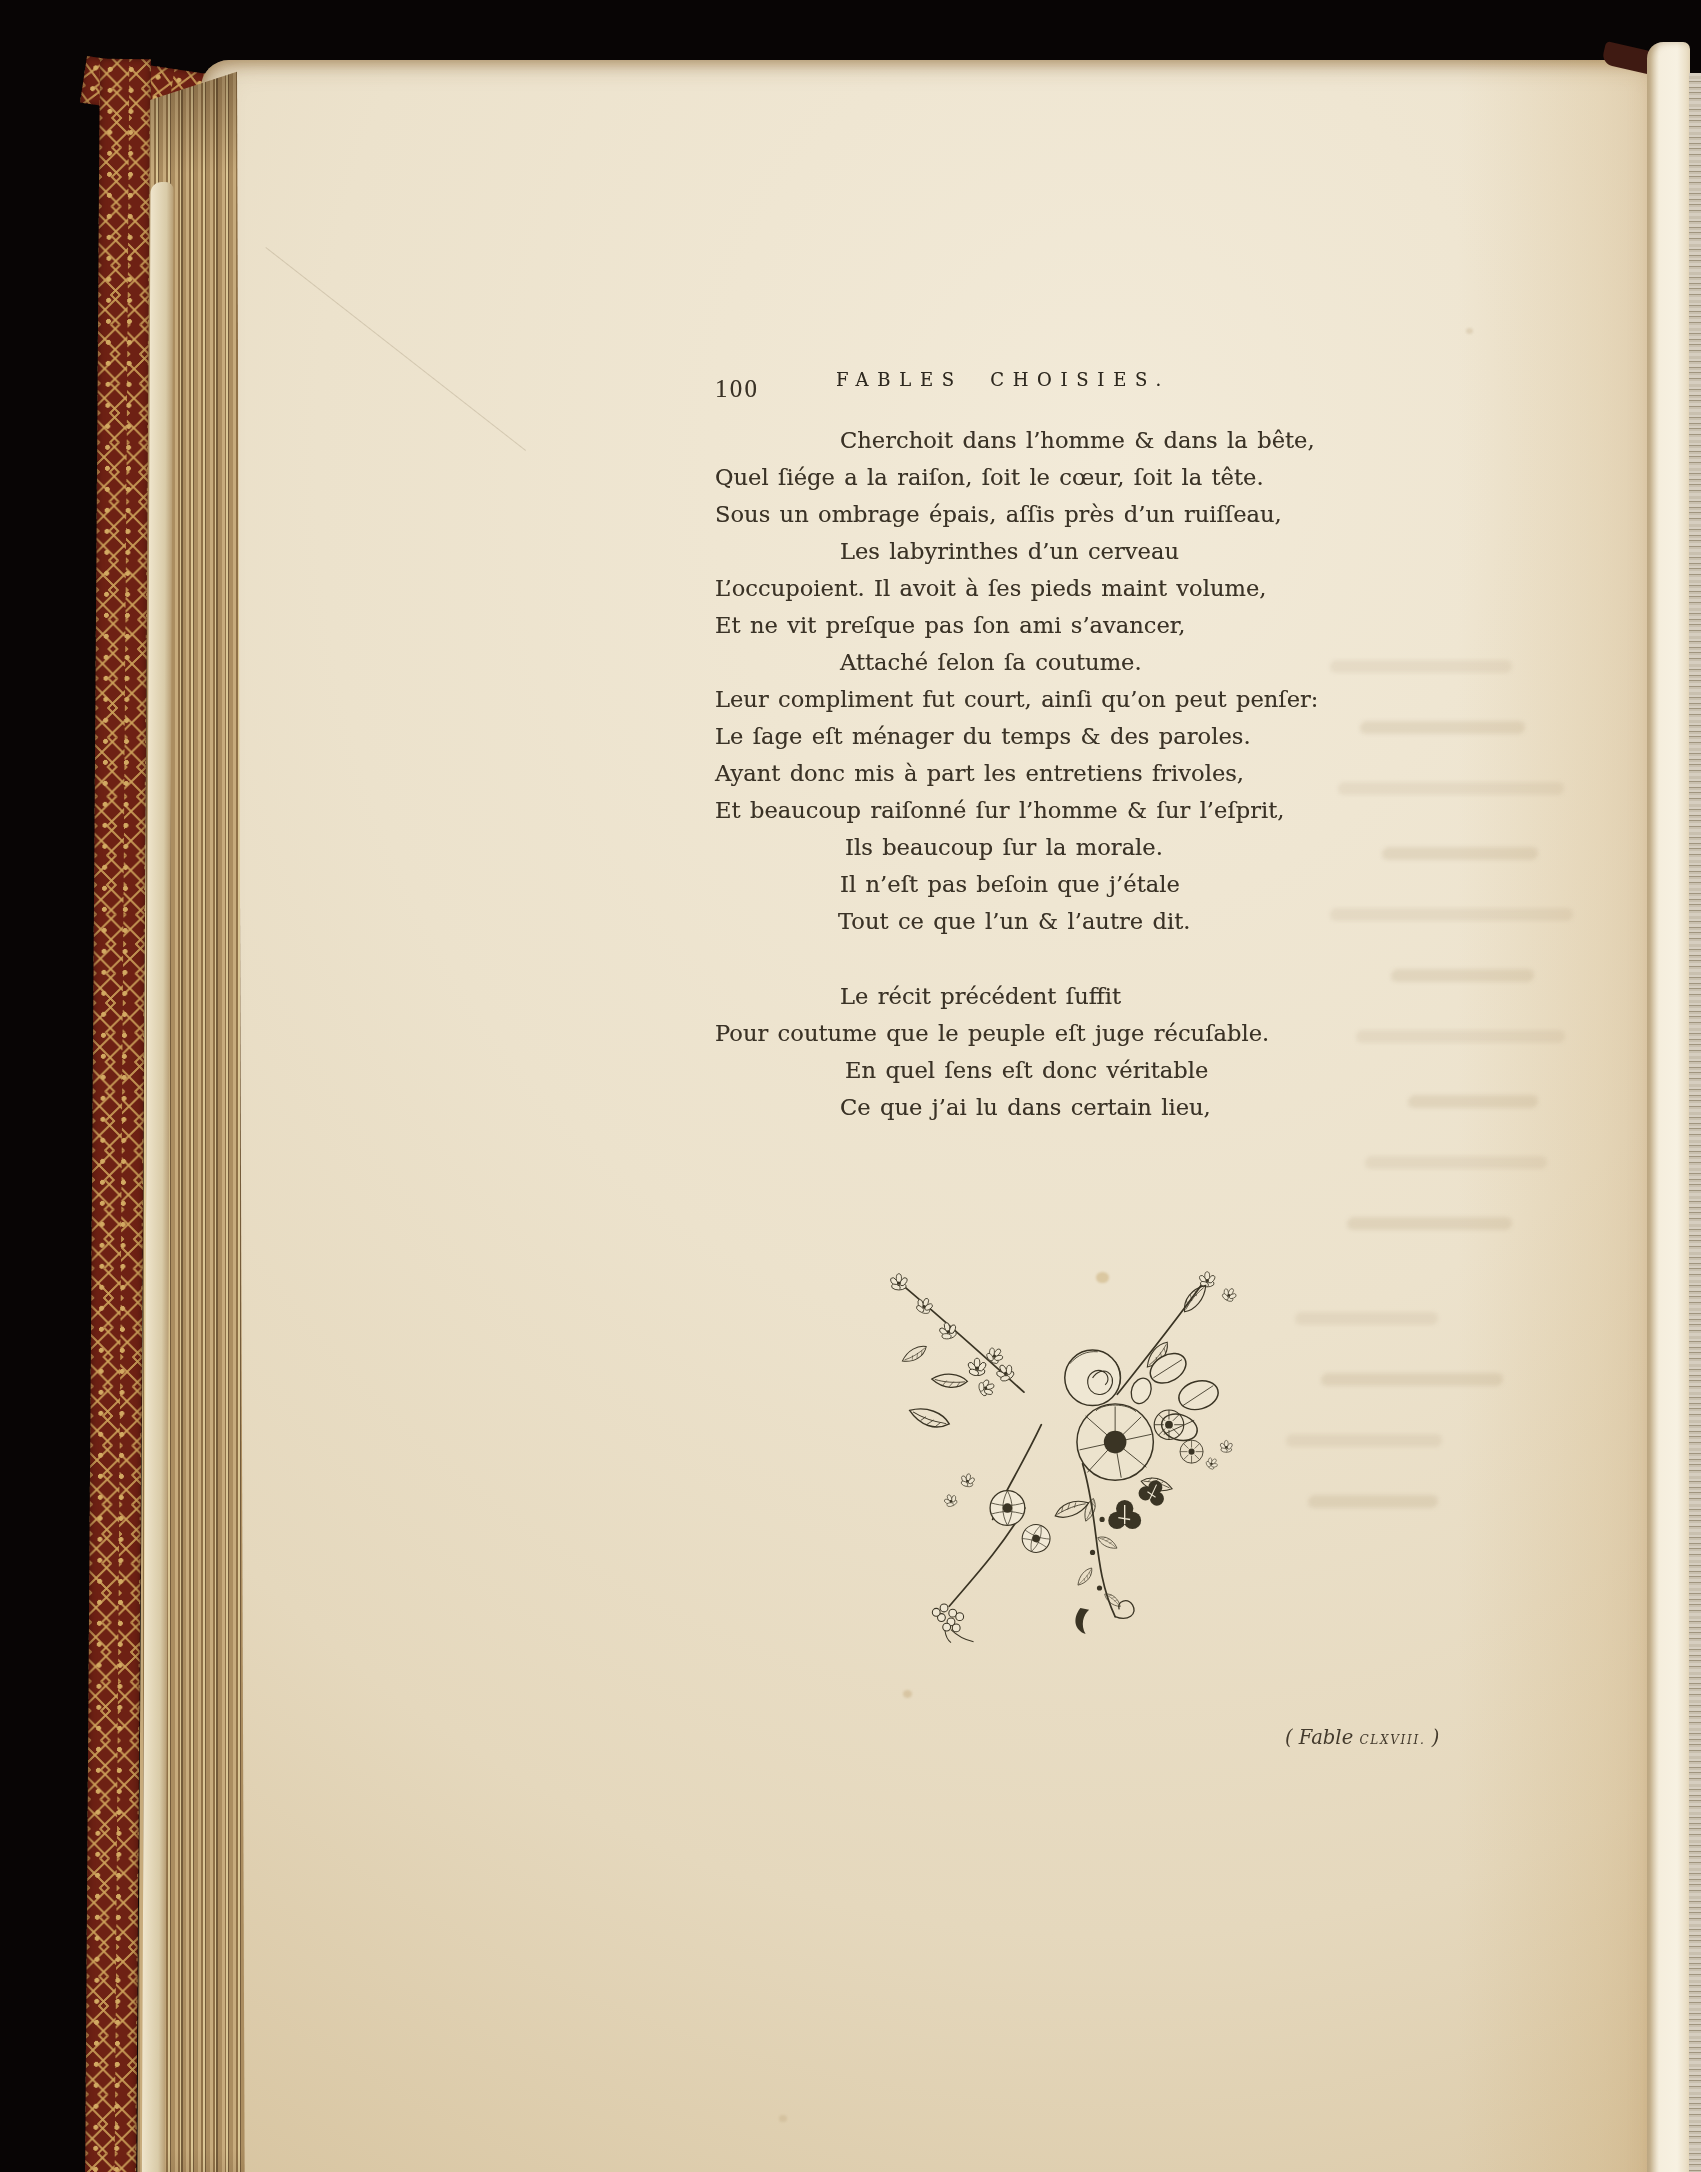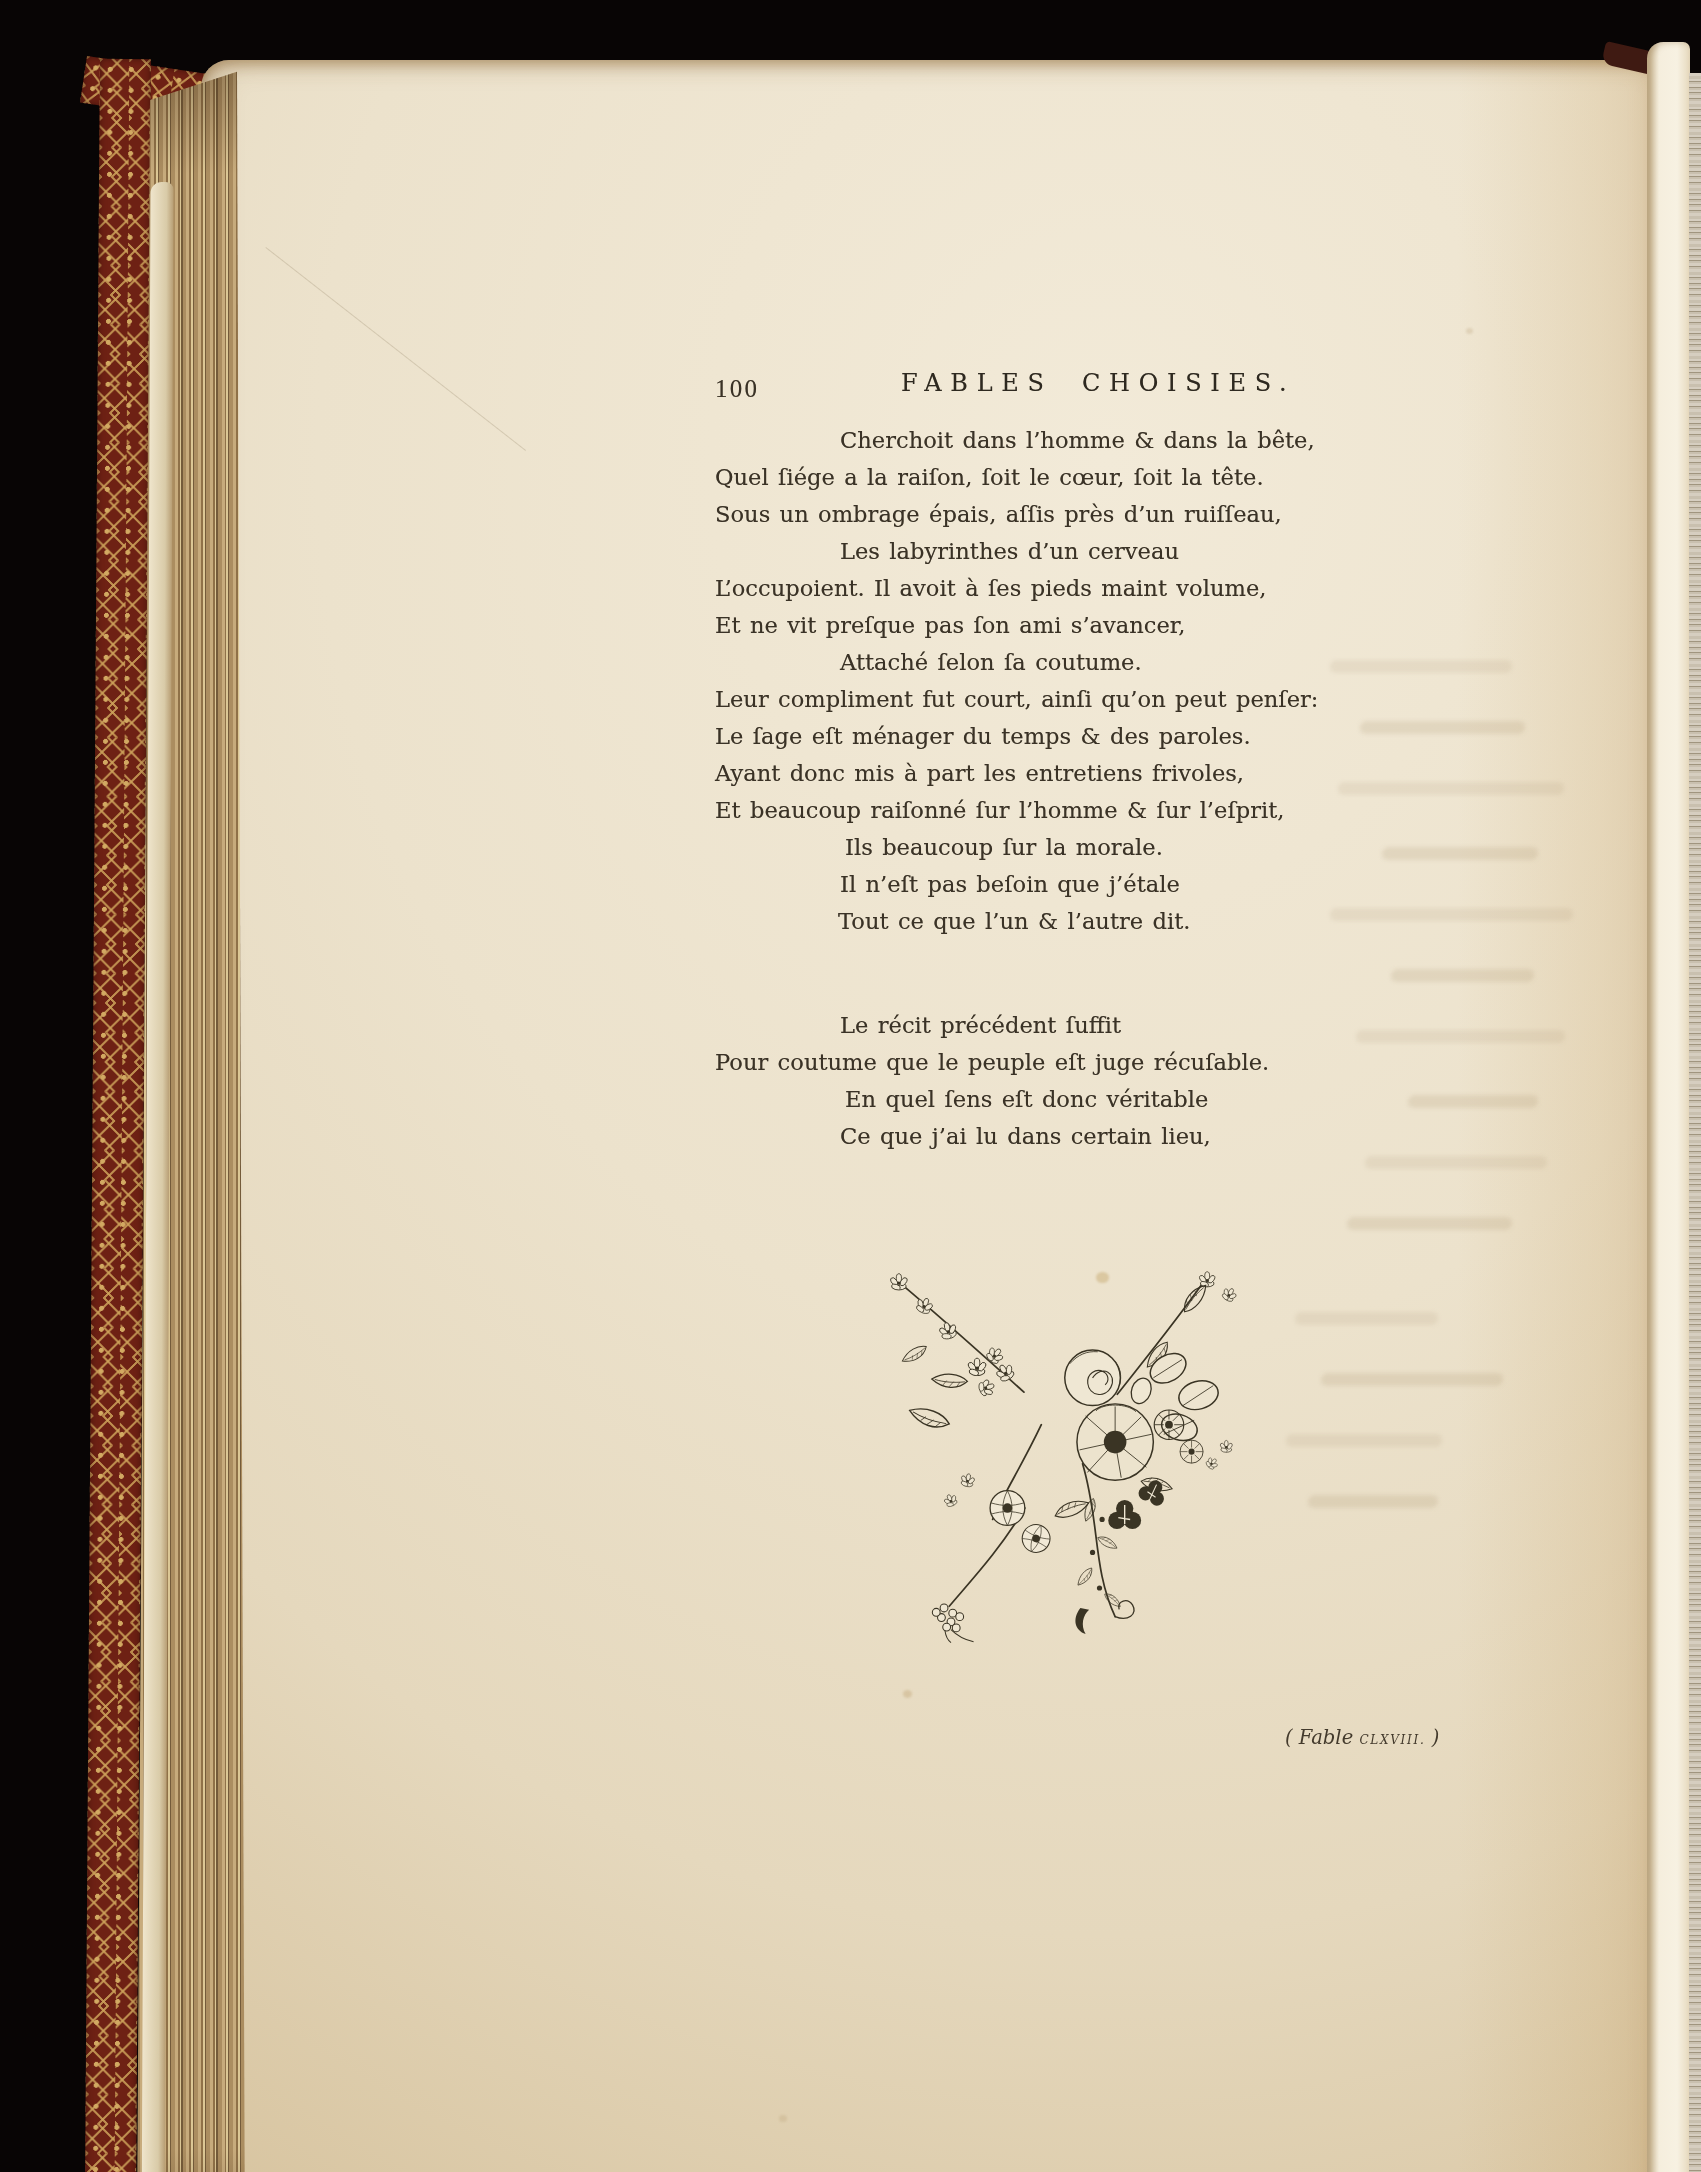--- a/index.html
+++ b/index.html
@@ -46,27 +46,27 @@
     background:radial-gradient(ellipse 120% 90% at 62% 18%, #f2ead8 0%, #ece2cc 45%, #e5d8bd 74%, #d8c5a1 100%);
     border-radius:28px 13px 19px 22.6px;
     box-shadow:inset 0 5.2px 12px rgba(130,85,30,.30), inset 0 -7px 13px rgba(110,75,30,.33),
                inset 13px 0 30px rgba(120,85,40,.25), inset -9.6px 0 24px rgba(160,115,55,.22);}
   #page .amber-right{position:absolute;inset:0;pointer-events:none;
     background:linear-gradient(90deg, rgba(0,0,0,0) 86%, rgba(186,140,66,.16) 96%, rgba(170,120,50,.22));}
 
   
   .ink{color:#3a3226;text-shadow:0 0 0.4px rgba(58,50,38,.45);}
   #folio{position:absolute;left:514px;top:315px;font-size:25px;letter-spacing:2.2px;font-family:Liberation Serif, serif;}
-  #running-title{position:absolute;left:700px;top:309px;font-size:24px;letter-spacing:8.7px;word-spacing:13px;color:#2e2920;}
+  #running-title{position:absolute;left:635px;top:309px;font-size:18px;letter-spacing:8.7px;word-spacing:13px;color:#2e2920;}
   #poem{position:absolute;left:514px;top:362px;width:713px;font-size:22.6px;line-height:37px;word-spacing:2.2px;}
   .pl{white-space:nowrap;}
   .ind-a{padding-left:125px;}
   .ind-b{padding-left:130px;}
   .ind-c{padding-left:123px;}
-  .stanza-gap{margin-top:67px;}
+  .stanza-gap{margin-top:38px;}
   #fable-ref{position:absolute;left:1084px;top:1666px;font-size:19.6px;font-style:italic;color:#433a2c;white-space:nowrap;}
   #fable-ref .numeral{font-size:12px;letter-spacing:1.7px;}
 
   #vignette{position:absolute;left:636px;top:1178px;width:426px;height:406px;}
 
   
   .ghost{position:absolute;height:13px;border-radius:6px;background:rgba(146,118,78,.11);
          filter:blur(2.2px);transform:skewX(-2deg);}
   .ghost.g2{background:rgba(146,118,78,.15);}
   

